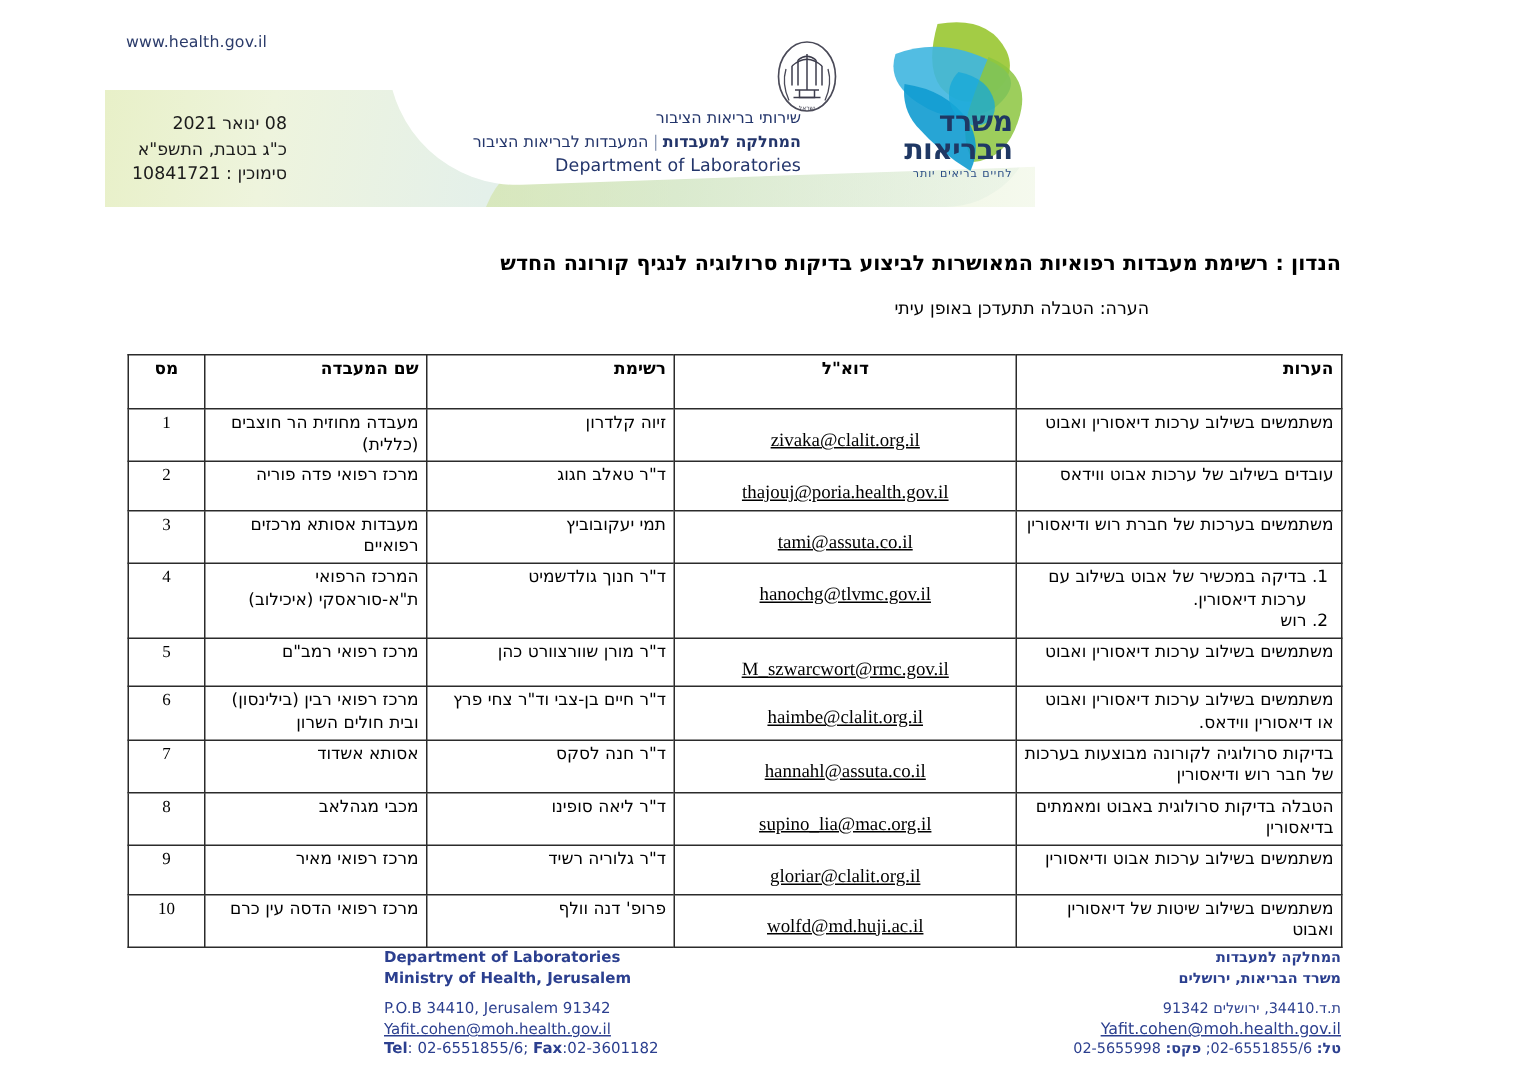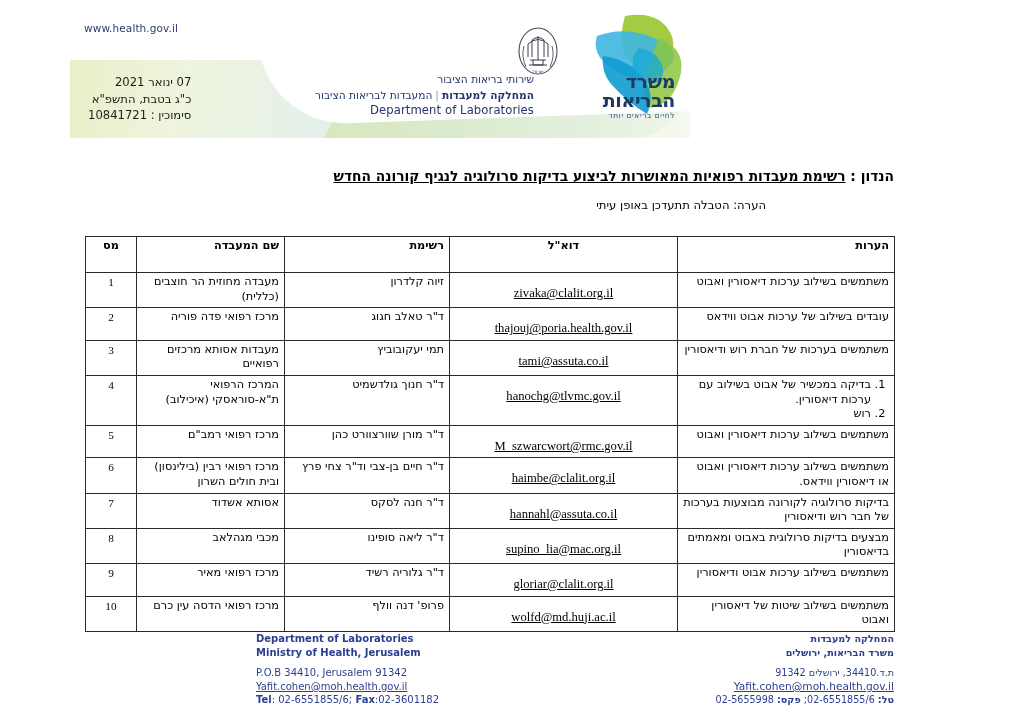--- a/index.html
+++ b/index.html
@@ -156,21 +156,21 @@
     right: 130px;
     top: 168px;
     direction: rtl;
     text-align: right;
     font-size: 13.8px;
     font-weight: bold;
     color: #000;
     white-space: nowrap;
   }
   .doc-title .tlabel { text-decoration: none; }
-  .doc-title .tbody  { text-decoration: underline; }
+  .doc-title .tbody  { }
 
   .doc-note {
     position: absolute;
     right: 258px;
     top: 198px;
     direction: rtl;
     text-align: right;
     font-size: 11.6px;
     color: #000;
     white-space: nowrap;
@@ -277,21 +277,21 @@
 
   <div class="site-url">www.health.gov.il</div>
 
   <div class="header-band">
     <div class="swoosh-a"></div>
     <div class="swoosh-c"></div>
     <div class="swoosh-b"></div>
   </div>
 
   <div class="header-left">
-    <div>07 ינואר 2021</div>
+    <div>08 ינואר 2021</div>
     <div>כ"ג בטבת, התשפ"א</div>
     <div>סימוכין : 10841721</div>
   </div>
 
   <div class="header-center">
     <div class="hc-1">שירותי בריאות הציבור</div>
     <div class="hc-2">
       <b>המחלקה למעבדות</b><span class="sep">|</span><span>המעבדות לבריאות הציבור</span>
     </div>
     <div class="hc-3">Department of Laboratories</div>
@@ -399,21 +399,21 @@
             <td class="c-num">6</td>
           </tr>
           <tr>
             <td class="c-note">בדיקות סרולוגיה לקורונה מבוצעות בערכות של חבר  רוש  ודיאסורין</td>
             <td class="c-mail"><a href="#">hannahl@assuta.co.il</a></td>
             <td class="c-mgr">ד"ר חנה לסקס</td>
             <td class="c-name">אסותא אשדוד</td>
             <td class="c-num">7</td>
           </tr>
           <tr>
-            <td class="c-note">מבצעים בדיקות סרולוגית באבוט ומאמתים בדיאסורין</td>
+            <td class="c-note">הטבלה בדיקות סרולוגית באבוט ומאמתים בדיאסורין</td>
             <td class="c-mail"><a href="#">supino_lia@mac.org.il</a></td>
             <td class="c-mgr">ד"ר ליאה סופינו</td>
             <td class="c-name">מכבי מגהלאב</td>
             <td class="c-num">8</td>
           </tr>
           <tr>
             <td class="c-note">משתמשים בשילוב ערכות אבוט ודיאסורין</td>
             <td class="c-mail"><a href="#">gloriar@clalit.org.il</a></td>
             <td class="c-mgr">ד"ר גלוריה רשיד</td>
             <td class="c-name">מרכז רפואי מאיר</td>

